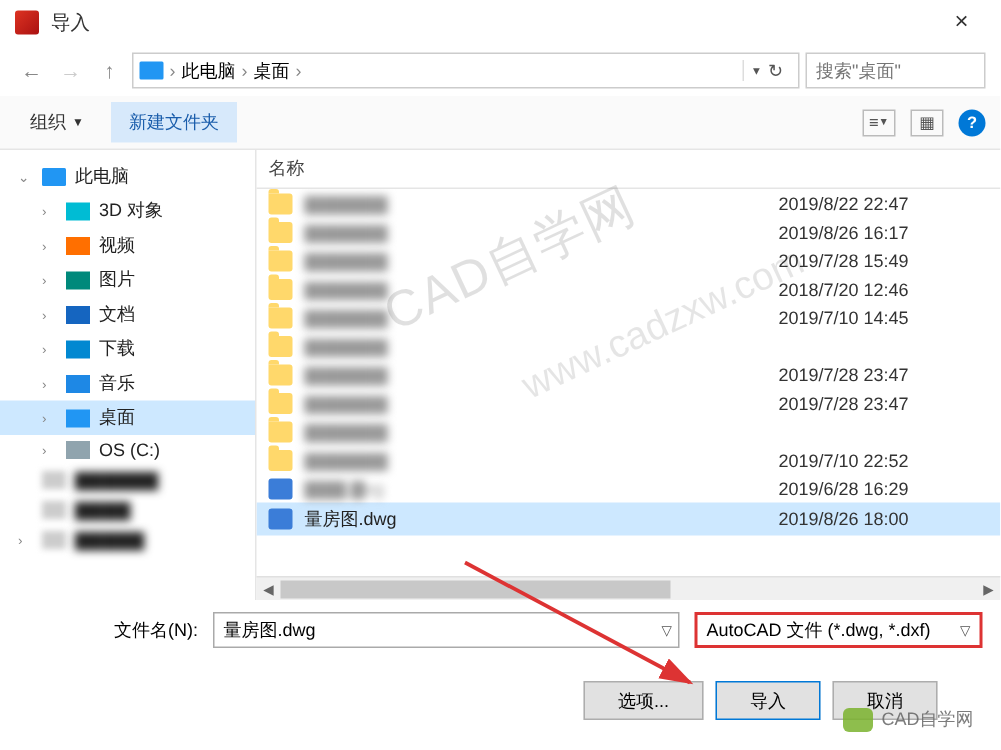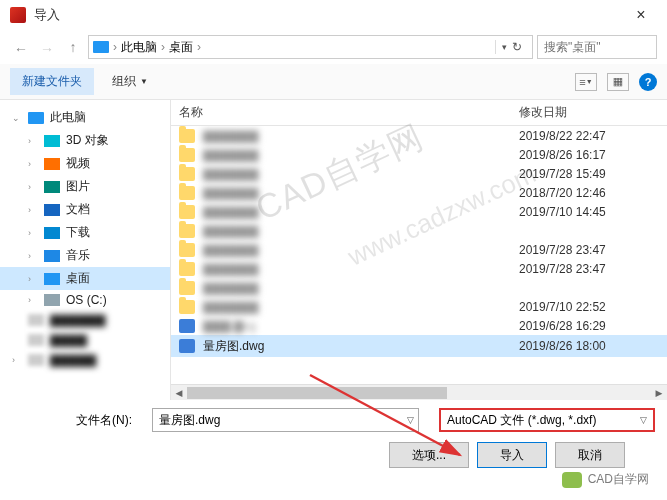--- a/index.html
+++ b/index.html
@@ -61,25 +61,25 @@
 .scroll-h { height: 16px; background: #f0f0f0; border-top: 1px solid #e0e0e0; position: relative; }
 .scroll-h .thumb { position: absolute; left: 16px; top: 2px; width: 260px; height: 12px; background: #c8c8c8; }
 .scroll-h .arr { position: absolute; top: 0; width: 16px; height: 16px; display: flex; align-items: center; justify-content: center; font-size: 9px; color: #666; }
 .scroll-h .arr.l { left: 0; }
 .scroll-h .arr.r { right: 0; }
 
 .watermark { position: absolute; top: 150px; left: 250px; font-size: 34px; color: rgba(0,0,0,0.12); transform: rotate(-25deg); pointer-events: none; letter-spacing: 1px; }
 .watermark2 { position: absolute; top: 200px; left: 340px; font-size: 26px; color: rgba(0,0,0,0.10); transform: rotate(-25deg); pointer-events: none; }
 
 .footer { padding: 8px 12px 10px; }
-.fn-row { display: flex; align-items: center; gap: 20px; margin-bottom: 10px; }
+.fn-row { display: flex; align-items: center; gap: 10px; margin-bottom: 22px; }
 .fn-label { width: 120px; text-align: right; }
 .fn-input { flex: 1; height: 24px; border: 1px solid #aaa; padding: 0 6px; display: flex; align-items: center; position: relative; }
 .fn-input .dd { position: absolute; right: 4px; color: #555; font-size: 9px; }
-.ft-select { width: 216px; height: 24px; border: 2px solid #d33; display: flex; align-items: center; padding: 0 6px; position: relative; background: #fff; }
+.ft-select { width: 192px; height: 24px; border: 2px solid #d33; display: flex; align-items: center; padding: 0 6px; position: relative; background: #fff; }
 .ft-select .dd { position: absolute; right: 6px; color: #555; font-size: 9px; }
 .btn-row { display: flex; justify-content: flex-end; gap: 8px; padding-right: 30px; }
 .btn { height: 26px; padding: 0 22px; border: 1px solid #adadad; background: #e1e1e1; display: flex; align-items: center; }
 .btn.import { border: 1px solid #0078d7; background: #e1e1e1; }
 
 .red-arrow { position: absolute; left: 300px; top: 365px; width: 180px; height: 100px; pointer-events: none; }
 
 .brand { position: absolute; right: 18px; bottom: 12px; display: flex; align-items: center; gap: 6px; color: #666; font-size: 12px; opacity: 0.85; }
 .brand .wc { width: 20px; height: 16px; background: #7bb32e; border-radius: 4px; }
 </style>
@@ -104,25 +104,25 @@
     <span>桌面</span>
     <span class="sep">›</span>
     <div class="refresh"><span style="font-size:9px">▾</span>&nbsp;↻</div>
   </div>
   <div class="searchbox">
     <input placeholder="搜索&quot;桌面&quot;" style="">
   </div>
 </div>
 
 <div class="toolbar">
-  <div class="tb-btn new">新建文件夹</div>
   <div class="tb-btn">
       <span>组织</span> 
       <span style="font-size:8px">▼</span>
     </div>
+  <div class="tb-btn new">新建文件夹</div>
   <div class="tb-right">
     <div class="view">≡ <span style="font-size:7px">▼</span></div>
     <div class="view">▦</div>
     <div class="help">?</div>
   </div>
 </div>
 
 <div class="body">
   <div class="tree">
     <div class="tree-item root">
@@ -183,21 +183,20 @@
     <div class="tree-item root">
         <span class="exp">›</span>
         <div class="ti-icon ic-blur"></div>
         <span class="fname blur" style="filter:blur(3px)">▇▇▇▇▇</span>
       </div>
   </div>
 
   <div class="filepane">
     <div class="fhdr">
       <div class="col-name">名称</div>
-      <div class="col-date">修改日期</div>
     </div>
     <div class="flist" id="file-list">
         <div class="row">
           <div class="ficon"></div>
           <div class="fname blur">▇▇▇▇▇▇</div>
           <div class="fdate">2019/8/22 22:47</div>
         </div>
         <div class="row">
           <div class="ficon"></div>
           <div class="fname blur">▇▇▇▇▇▇</div>

